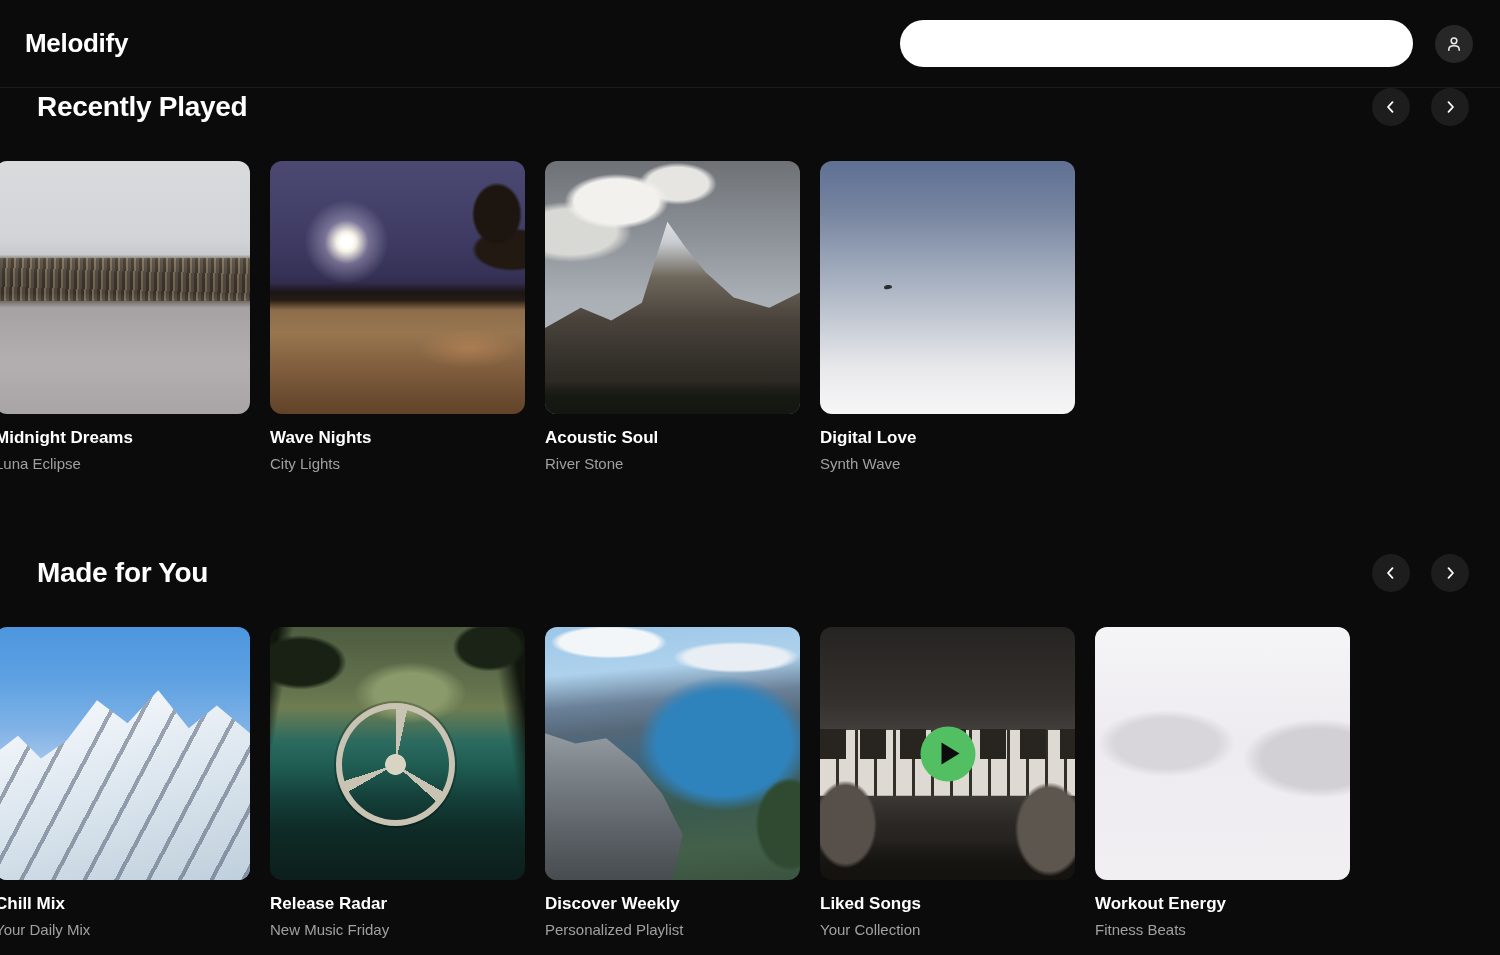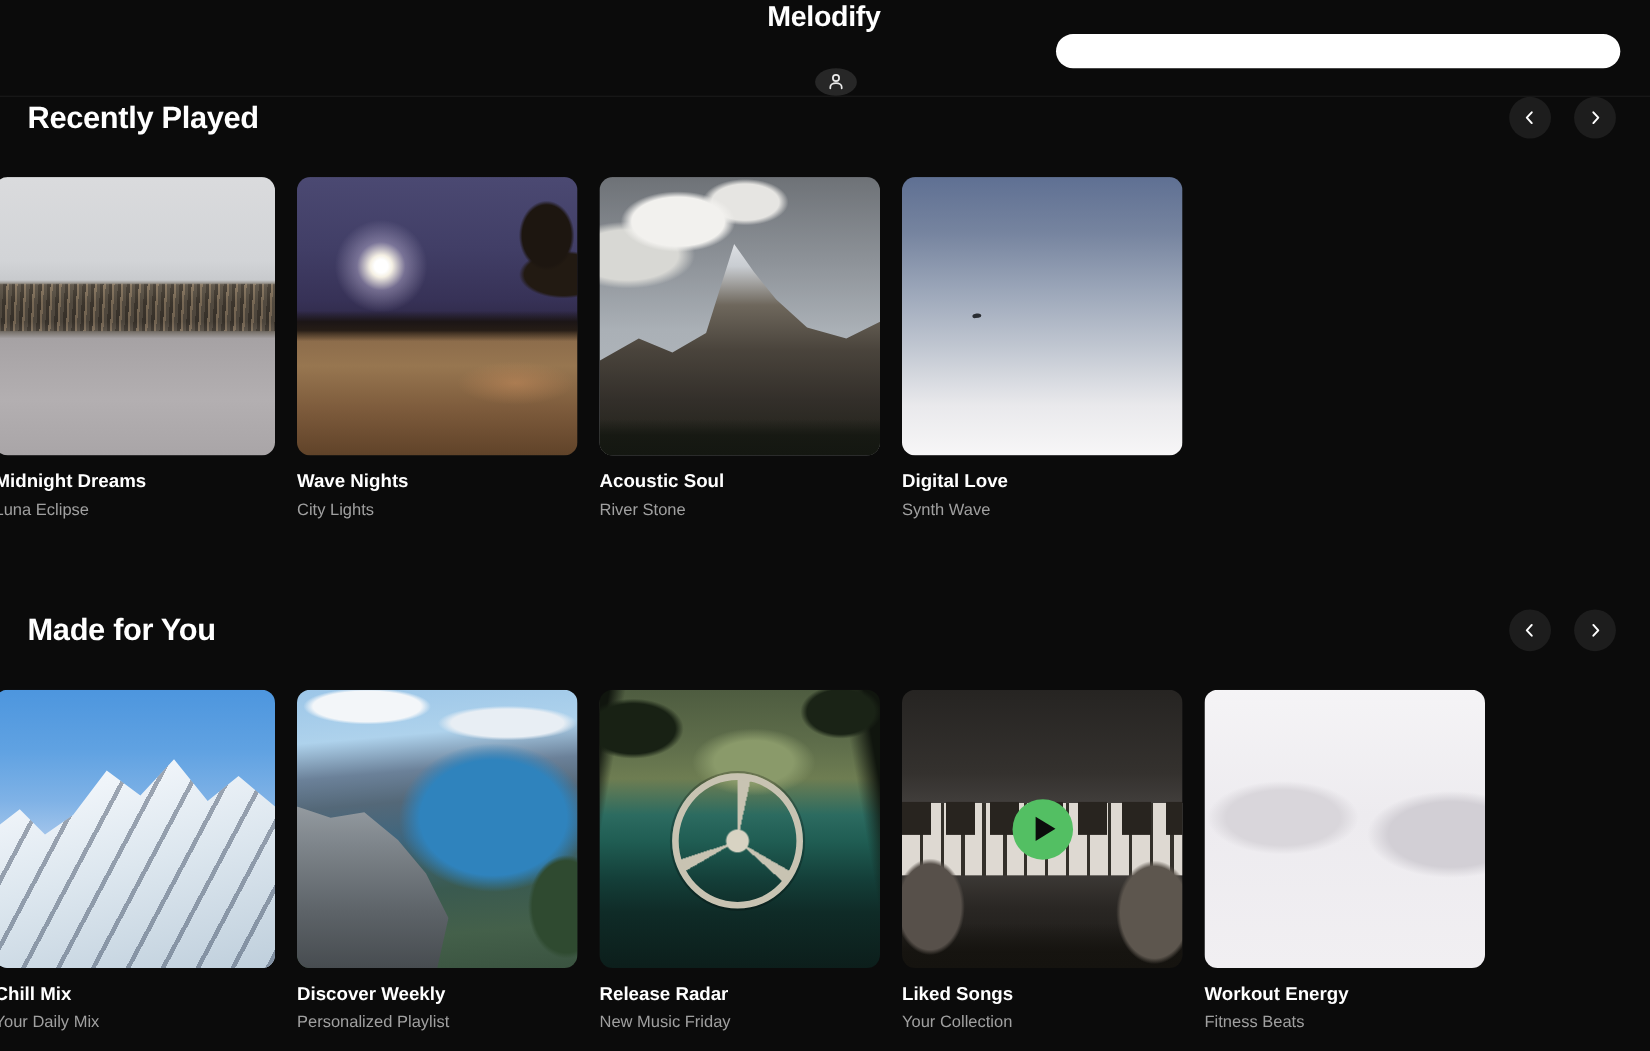--- a/index.html
+++ b/index.html
@@ -9,21 +9,20 @@
     background: var(--c-background, #0b0b0b);
     font-family: "Liberation Sans", "DejaVu Sans", sans-serif;
     color: #fff;
   }
 
   
   header {
     height: 88px; display: flex; align-items: center;
     padding: 0 27px 0 25px;
     border-bottom: 1px solid #1b1b1b;
-    flex-direction: column;
   }
   .logo { font-size: 26px; font-weight: 800; letter-spacing: -0.3px; color: #fff; }
   .search {
     margin-left: auto; width: 513px; height: 47px;
     border: none; outline: none; border-radius: 24px;
     background: var(--c-search_bar, #ffffff);
     padding: 0 22px; font-size: 15px; color: #111;
     font-family: "Liberation Sans", sans-serif;
   }
   .avatar-btn {
@@ -32,21 +31,21 @@
     background: var(--c-avatar_button, #272727);
     display: flex; align-items: center; justify-content: center; padding: 0;
   }
 
   
   .section + .section { margin-top: 80px; }
   .section-head {
     display: flex; align-items: center; justify-content: space-between;
     height: 38px; padding: 0 31px 0 25px;
   }
-  .section-title { margin: 0; font-size: 28px; font-weight: 800; letter-spacing: -0.3px; color: #fff; }
+  .section-title { margin: 12px; font-size: 28px; font-weight: 800; letter-spacing: -0.3px; color: #fff; }
   .nav-btns { display: flex; gap: 21px; }
   .nav-btn {
     width: 38px; height: 38px; border-radius: 50%; border: none; cursor: pointer;
     background: var(--c-surface_button, #1d1d1d);
     display: flex; align-items: center; justify-content: center; padding: 0;
   }
 
   
   .row {
     display: flex; gap: 20px; overflow: hidden;
@@ -293,29 +292,29 @@
       </div>
     </div>
     <div class="row">
   <div class="card">
     <div class="art art-chill-mix"></div>
     <div class="card-title">Chill Mix</div>
     <div class="card-subtitle">Your Daily Mix</div>
   </div>
 
   <div class="card">
+    <div class="art art-release-radar"></div>
+    <div class="card-title">Release Radar</div>
+    <div class="card-subtitle">New Music Friday</div>
+  </div>
+
+  <div class="card">
     <div class="art art-discover-weekly"></div>
     <div class="card-title">Discover Weekly</div>
     <div class="card-subtitle">Personalized Playlist</div>
-  </div>
-
-  <div class="card">
-    <div class="art art-release-radar"></div>
-    <div class="card-title">Release Radar</div>
-    <div class="card-subtitle">New Music Friday</div>
   </div>
 
   <div class="card">
     <div class="art art-liked-songs">
             <button class="play-overlay">
               <span class="play-triangle"></span>
             </button>
           </div>
     <div class="card-title">Liked Songs</div>
     <div class="card-subtitle">Your Collection</div>

